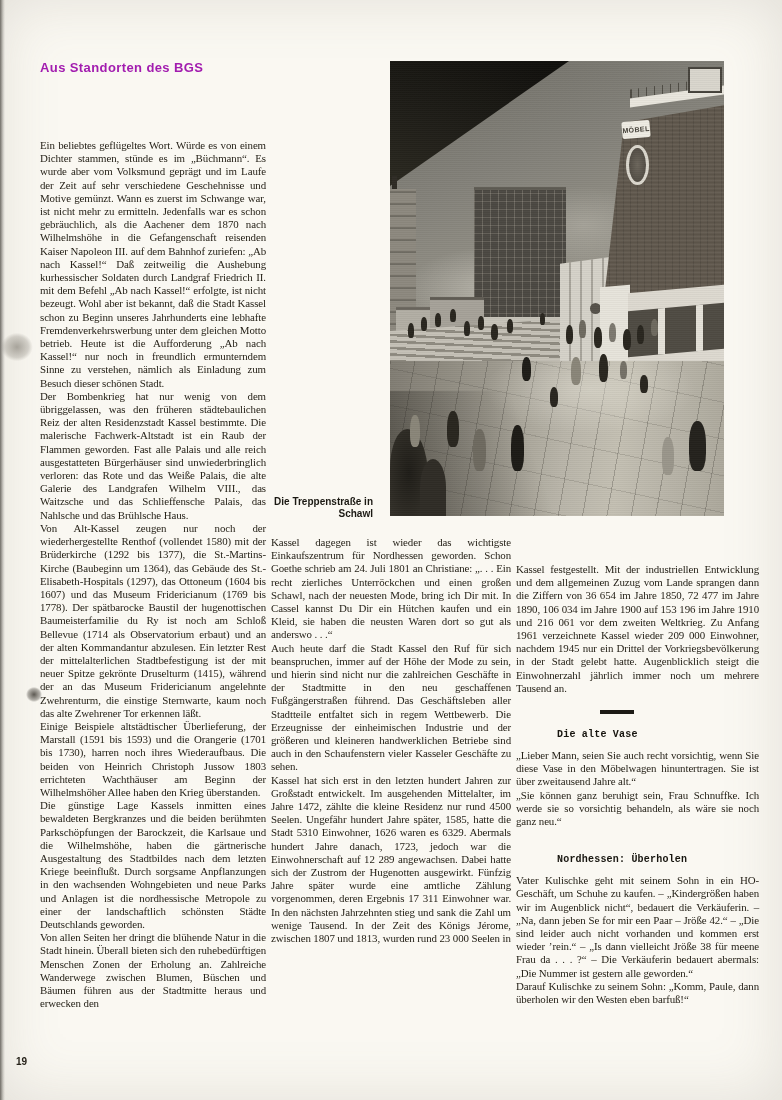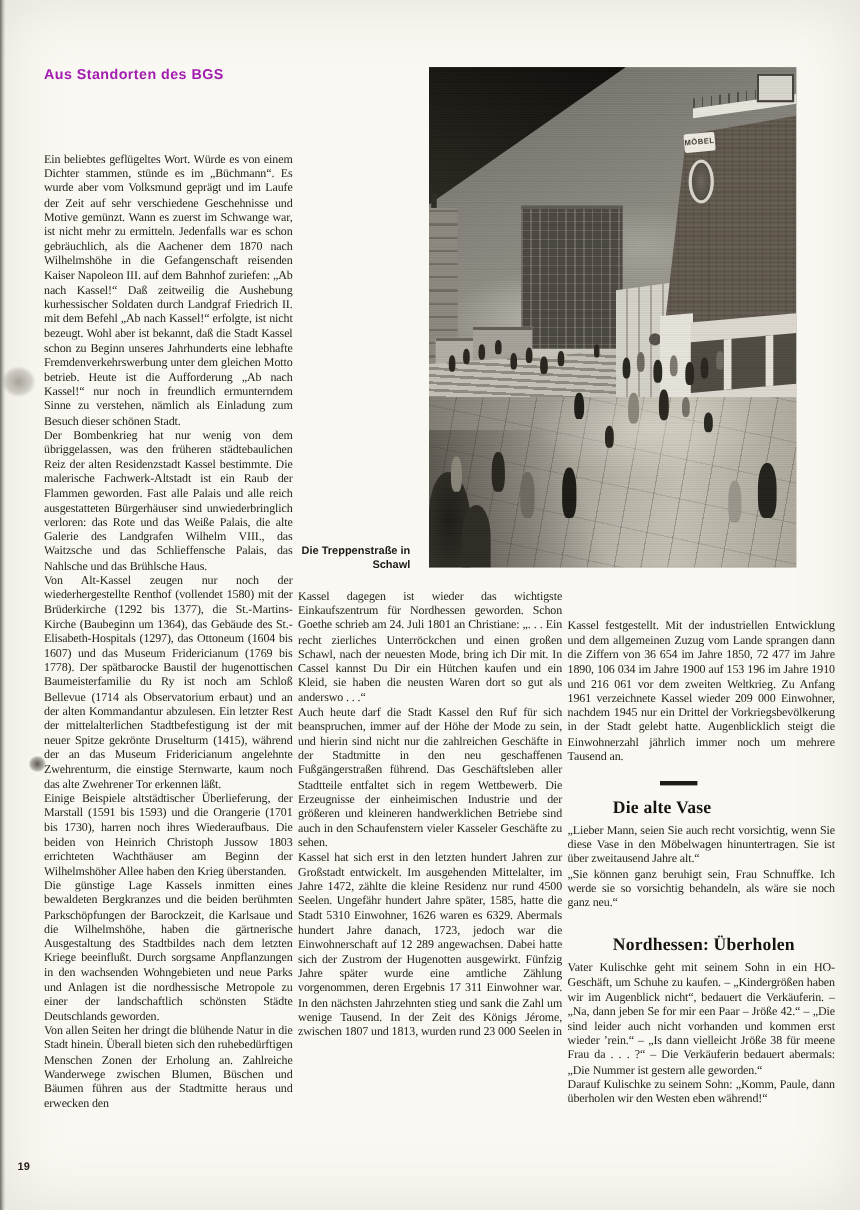--- a/index.html
+++ b/index.html
@@ -23,21 +23,21 @@
     font-family:"Liberation Sans",sans-serif;font-weight:700;font-size:13px;letter-spacing:.4px;color:#a21caf;}
   .title{position:absolute;left:38px;top:80px;margin:0;
     font-family:"Liberation Sans",sans-serif;font-weight:700;font-size:40px;letter-spacing:-1.2px;color:#14120d;}
   
   .col{position:absolute;text-align:justify;font-size:10.9px;line-height:13.2px;letter-spacing:-.1px;hyphens:auto;}
   .col p{margin:0;}
   .col1{left:40px;top:139px;width:226px;}
   .col2{left:271px;top:536px;width:240px;}
   .col3{left:516px;top:563px;width:243px;}
   .rule{width:34px;height:4px;background:#1d1b16;margin:15px 0 0 84px;}
-  .col h2{font-family:Liberation Serif, serif;font-weight:700;font-size:16px;line-height:15px;
+  .col h2{font-family:Liberation Mono, monospace;font-weight:700;font-size:10px;line-height:15px;
     letter-spacing:.2px;color:#17150f;margin:13px 0 7px 0;text-align:left;padding-left:41px;}
   .col h2.second{margin-top:24px;}
   .pagenum{position:absolute;left:16px;top:1056px;
     font-family:"Liberation Sans",sans-serif;font-weight:700;font-size:10px;color:#262219;text-align:center;}
   
   .caption{position:absolute;left:253px;top:496px;width:120px;text-align:right;
     font-family:"Liberation Sans",sans-serif;font-weight:700;font-size:10px;line-height:11.5px;color:#1b1913;}
   .caption span{display:block;white-space:nowrap;}
   
   .photo{position:absolute;left:390px;top:61px;width:334px;height:455px;overflow:hidden;
@@ -200,18 +200,18 @@
   </div>
 
   <div class="col col3">
     <p>Kassel festgestellt. Mit der industriellen Entwicklung und dem allgemeinen Zuzug vom Lande sprangen dann die Ziffern von 36 654 im Jahre 1850, 72 477 im Jahre 1890, 106 034 im Jahre 1900 auf 153 196 im Jahre 1910 und 216 061 vor dem zweiten Weltkrieg. Zu Anfang 1961 verzeichnete Kassel wieder 209 000 Einwohner, nachdem 1945 nur ein Drittel der Vorkriegsbevölkerung in der Stadt gelebt hatte. Augenblicklich steigt die Einwohnerzahl jährlich immer noch um mehrere Tausend an.</p>
     <div class="rule"></div>
     <h2>Die alte Vase</h2>
     <p>„Lieber Mann, seien Sie auch recht vorsichtig, wenn Sie diese Vase in den Möbelwagen hinuntertragen. Sie ist über zweitausend Jahre alt.“</p>
     <p>„Sie können ganz beruhigt sein, Frau Schnuffke. Ich werde sie so vorsichtig behandeln, als wäre sie noch ganz neu.“</p>
     <h2 class="second">Nordhessen: Überholen</h2>
     <p>Vater Kulischke geht mit seinem Sohn in ein HO-Geschäft, um Schuhe zu kaufen. – „Kindergrößen haben wir im Augenblick nicht“, bedauert die Verkäuferin. – „Na, dann jeben Se for mir een Paar – Jröße 42.“ – „Die sind leider auch nicht vorhanden und kommen erst wieder ’rein.“ – „Is dann vielleicht Jröße 38 für meene Frau da . . . ?“ – Die Verkäuferin bedauert abermals: „Die Nummer ist gestern alle geworden.“</p>
-    <p>Darauf Kulischke zu seinem Sohn: „Komm, Paule, dann überholen wir den Westen eben während!“</p>
+    <p>Darauf Kulischke zu seinem Sohn: „Komm, Paule, dann überholen wir den Westen eben barfuß!“</p>
   </div>
 
   <div class="pagenum">19</div>
 
 </div>
 
 </body></html>

